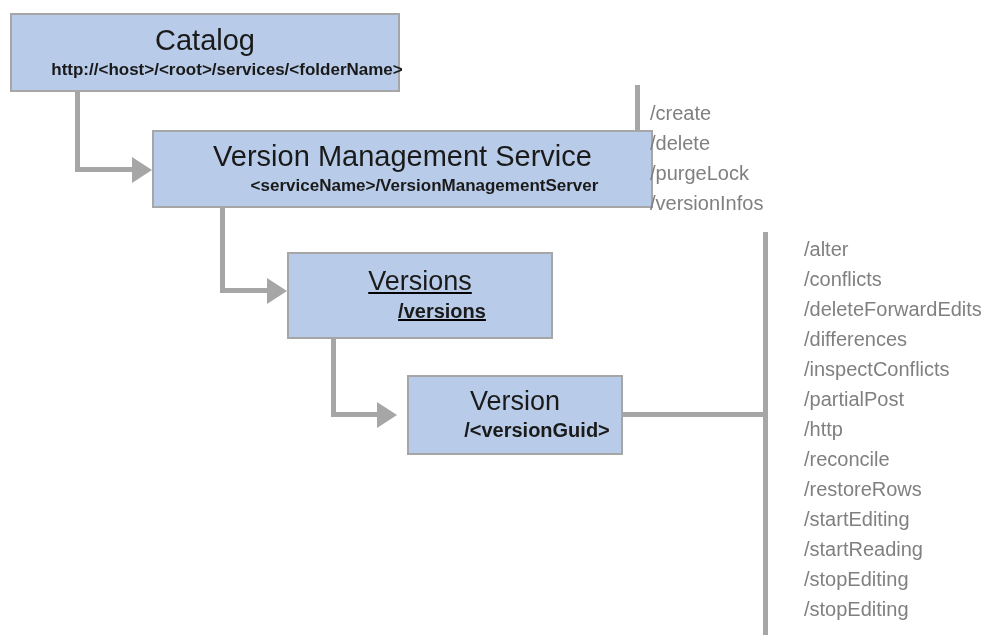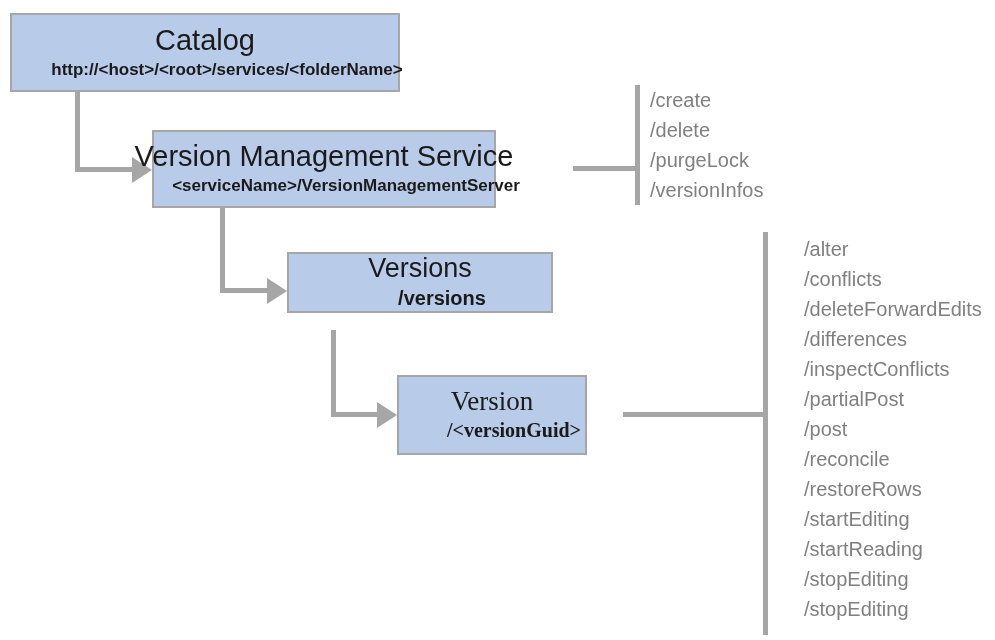--- a/index.html
+++ b/index.html
@@ -78,50 +78,50 @@
   <div class="line" style="left:635px; top:85px; width:5px; height:120px;"></div>
 
   <div class="line" style="left:623px; top:412px; width:142px; height:5px;"></div>
   <div class="line" style="left:763px; top:232px; width:5px; height:403px;"></div>
 
   <div class="node" style="left:10px; top:13px; width:390px; height:79px;">
     <div class="title">Catalog</div>
     <div class="subtitle">http://&lt;host&gt;/&lt;root&gt;/services/&lt;folderName&gt;</div>
   </div>
 
-  <div class="node" style="left:152px; top:130px; width:344px; height:78px;">
+  <div class="node" style="left:152px; top:130px; width:501px; height:78px;">
     <div class="title">Version Management Service</div>
     <div class="subtitle">&lt;serviceName&gt;/VersionManagementServer</div>
   </div>
 
-  <div class="node small" style="left:287px; top:252px; width:266px; height:61px;">
+  <div class="node small" style="left:287px; top:252px; width:266px; height:87px;text-decoration:underline;">
     <div class="title">Versions</div>
     <div class="subtitle">/versions</div>
   </div>
 
-  <div class="node small" style="left:397px; top:375px; width:190px; height:80px;font-family:Liberation Serif, serif;">
+  <div class="node small" style="left:407px; top:375px; width:216px; height:80px;">
     <div class="title">Version</div>
     <div class="subtitle">/&lt;versionGuid&gt;</div>
   </div>
 
-  <div class="ops" style="left:650px; top:85px;">
+  <div class="ops" style="left:650px; top:98px;">
     <div class="op">/create</div>
     <div class="op">/delete</div>
     <div class="op">/purgeLock</div>
     <div class="op">/versionInfos</div>
   </div>
 
   <div class="ops" style="left:778px; top:234px;margin-left:26px;">
     <div class="op">/alter</div>
     <div class="op">/conflicts</div>
     <div class="op">/deleteForwardEdits</div>
     <div class="op">/differences</div>
     <div class="op">/inspectConflicts</div>
     <div class="op">/partialPost</div>
-    <div class="op">/post</div>
+    <div class="op">/http</div>
     <div class="op">/reconcile</div>
     <div class="op">/restoreRows</div>
     <div class="op">/startEditing</div>
     <div class="op">/startReading</div>
     <div class="op">/stopEditing</div>
     <div class="op">/stopEditing</div>
   </div>
 
 </div>
 

